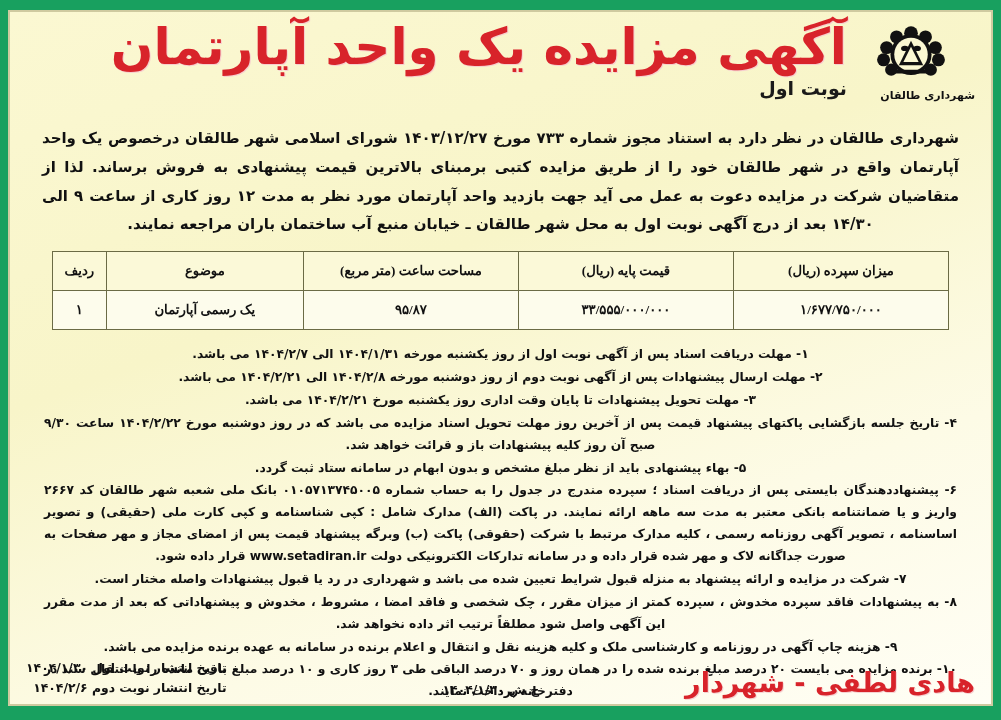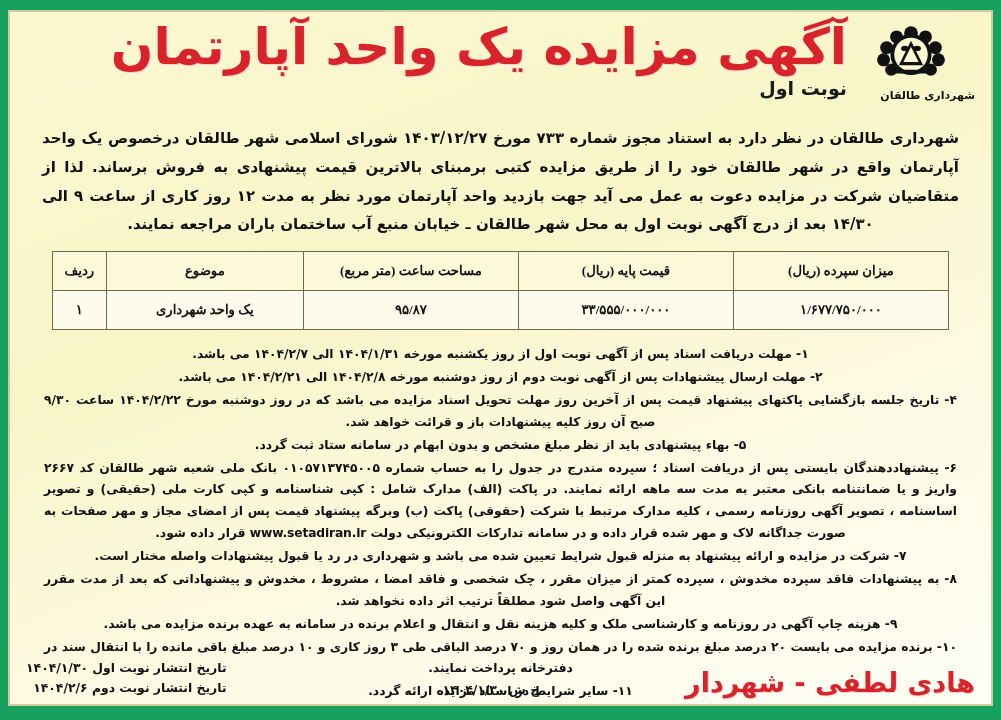--- a/index.html
+++ b/index.html
@@ -231,30 +231,31 @@
             <th>مساحت ساعت (متر مربع)</th>
             <th>موضوع</th>
             <th>ردیف</th>
           </tr>
         </thead>
         <tbody>
           <tr>
             <td>۱/۶۷۷/۷۵۰/۰۰۰</td>
             <td>۳۳/۵۵۵/۰۰۰/۰۰۰</td>
             <td>۹۵/۸۷</td>
-            <td>یک واحد شهرداری</td>
+            <td>یک رسمی آپارتمان</td>
             <td>۱</td>
           </tr>
         </tbody>
       </table>
     </div>
 
     <div class="clauses">
       <p class="clause">۱- مهلت دریافت اسناد پس از آگهی نوبت اول از روز یکشنبه مورخه ۱۴۰۴/۱/۳۱ الی ۱۴۰۴/۲/۷ می باشد.</p>
       <p class="clause">۲- مهلت ارسال پیشنهادات پس از آگهی نوبت دوم از روز دوشنبه مورخه ۱۴۰۴/۲/۸ الی ۱۴۰۴/۲/۲۱ می باشد.</p>
+      <p class="clause">۳- مهلت تحویل پیشنهادات تا پایان وقت اداری روز یکشنبه مورخ ۱۴۰۴/۲/۲۱ می باشد.</p>
       <p class="clause">۴- تاریخ جلسه بازگشایی پاکتهای پیشنهاد قیمت پس از آخرین روز مهلت تحویل اسناد مزایده می باشد که در روز دوشنبه مورخ ۱۴۰۴/۲/۲۲ ساعت ۹/۳۰ صبح آن روز کلیه پیشنهادات باز و قرائت خواهد شد.</p>
       <p class="clause">۵- بهاء پیشنهادی باید از نظر مبلغ مشخص و بدون ابهام در سامانه ستاد ثبت گردد.</p>
       <p class="clause">۶- پیشنهاددهندگان بایستی پس از دریافت اسناد ؛ سپرده مندرج در جدول را به حساب شماره ۰۱۰۵۷۱۳۷۴۵۰۰۵ بانک ملی شعبه شهر طالقان کد ۲۶۶۷ واریز و یا ضمانتنامه بانکی معتبر به مدت سه ماهه ارائه نمایند. در پاکت (الف) مدارک شامل : کپی شناسنامه و کپی کارت ملی (حقیقی) و تصویر اساسنامه ، تصویر آگهی روزنامه رسمی ، کلیه مدارک مرتبط با شرکت (حقوقی) پاکت (ب) وبرگه پیشنهاد قیمت پس از امضای مجاز و مهر صفحات به صورت جداگانه لاک و مهر شده قرار داده و در سامانه تدارکات الکترونیکی دولت www.setadiran.ir قرار داده شود.</p>
       <p class="clause">۷- شرکت در مزایده و ارائه پیشنهاد به منزله قبول شرایط تعیین شده می باشد و شهرداری در رد یا قبول پیشنهادات واصله مختار است.</p>
       <p class="clause">۸- به پیشنهادات فاقد سپرده مخدوش ، سپرده کمتر از میزان مقرر ، چک شخصی و فاقد امضا ، مشروط ، مخدوش و پیشنهاداتی که بعد از مدت مقرر این آگهی واصل شود مطلقاً ترتیب اثر داده نخواهد شد.</p>
       <p class="clause">۹- هزینه چاپ آگهی در روزنامه و کارشناسی ملک و کلیه هزینه نقل و انتقال و اعلام برنده در سامانه به عهده برنده مزایده می باشد.</p>
       <p class="clause">۱۰- برنده مزایده می بایست ۲۰ درصد مبلغ برنده شده را در همان روز و ۷۰ درصد الباقی طی ۳ روز کاری و ۱۰ درصد مبلغ باقی مانده را با انتقال سند در دفترخانه پرداخت نمایند.</p>
       <p class="clause">۱۱- سایر شرایط در اسناد مزایده ارائه گردد.</p>
     </div>
 

